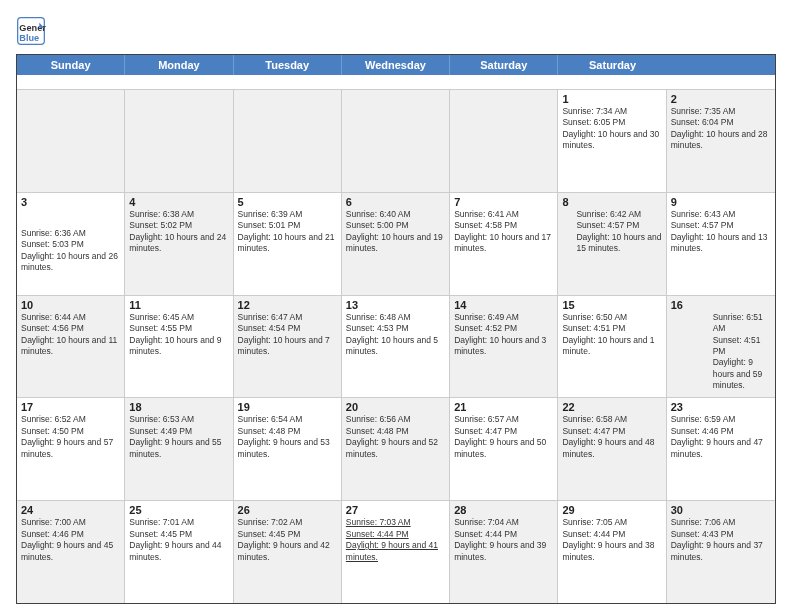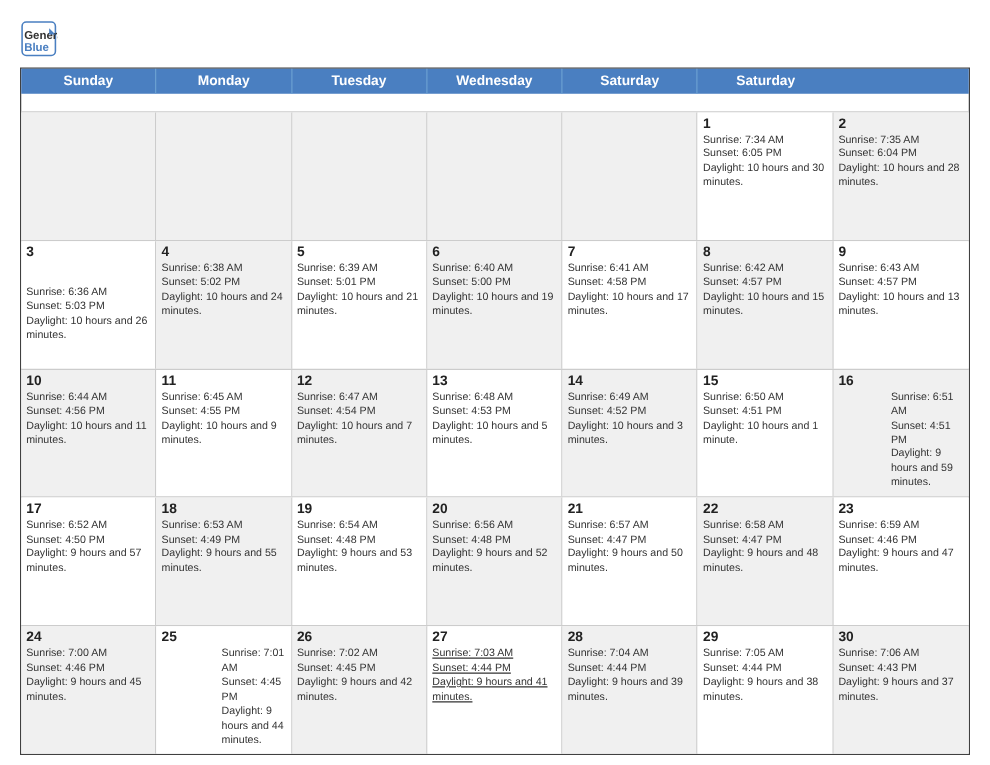--- a/index.html
+++ b/index.html
@@ -186,21 +186,21 @@
 Daylight: 10 hours and 19 minutes.</div>
           </div>
           <div class="cal-cell">
             <span class="day-num">7</span>
             <div class="day-info" style="white-space: pre-line;">Sunrise: 6:41 AM
 Sunset: 4:58 PM
 Daylight: 10 hours and 17 minutes.</div>
           </div>
           <div class="cal-cell shaded">
             <span class="day-num">8</span>
-            <div class="day-info" style="white-space: pre-line;">Sunrise: 6:42 AM
+            <div class="day-info" style="white-space: pre-line; margin-left: 14px;">Sunrise: 6:42 AM
 Sunset: 4:57 PM
 Daylight: 10 hours and 15 minutes.</div>
           </div>
           <div class="cal-cell">
             <span class="day-num">9</span>
             <div class="day-info" style="white-space: pre-line;">Sunrise: 6:43 AM
 Sunset: 4:57 PM
 Daylight: 10 hours and 13 minutes.</div>
           </div>
         </div>
@@ -294,21 +294,21 @@
         </div>
         <div class="cal-row">
           <div class="cal-cell shaded">
             <span class="day-num">24</span>
             <div class="day-info" style="white-space: pre-line;">Sunrise: 7:00 AM
 Sunset: 4:46 PM
 Daylight: 9 hours and 45 minutes.</div>
           </div>
           <div class="cal-cell">
             <span class="day-num">25</span>
-            <div class="day-info" style="white-space: pre-line; margin-left: 48px;">Sunrise: 7:01 AM
+            <div class="day-info" style="white-space: pre-line;">Sunrise: 7:01 AM
 Sunset: 4:45 PM
 Daylight: 9 hours and 44 minutes.</div>
           </div>
           <div class="cal-cell shaded">
             <span class="day-num">26</span>
             <div class="day-info" style="white-space: pre-line;">Sunrise: 7:02 AM
 Sunset: 4:45 PM
 Daylight: 9 hours and 42 minutes.</div>
           </div>
           <div class="cal-cell">

